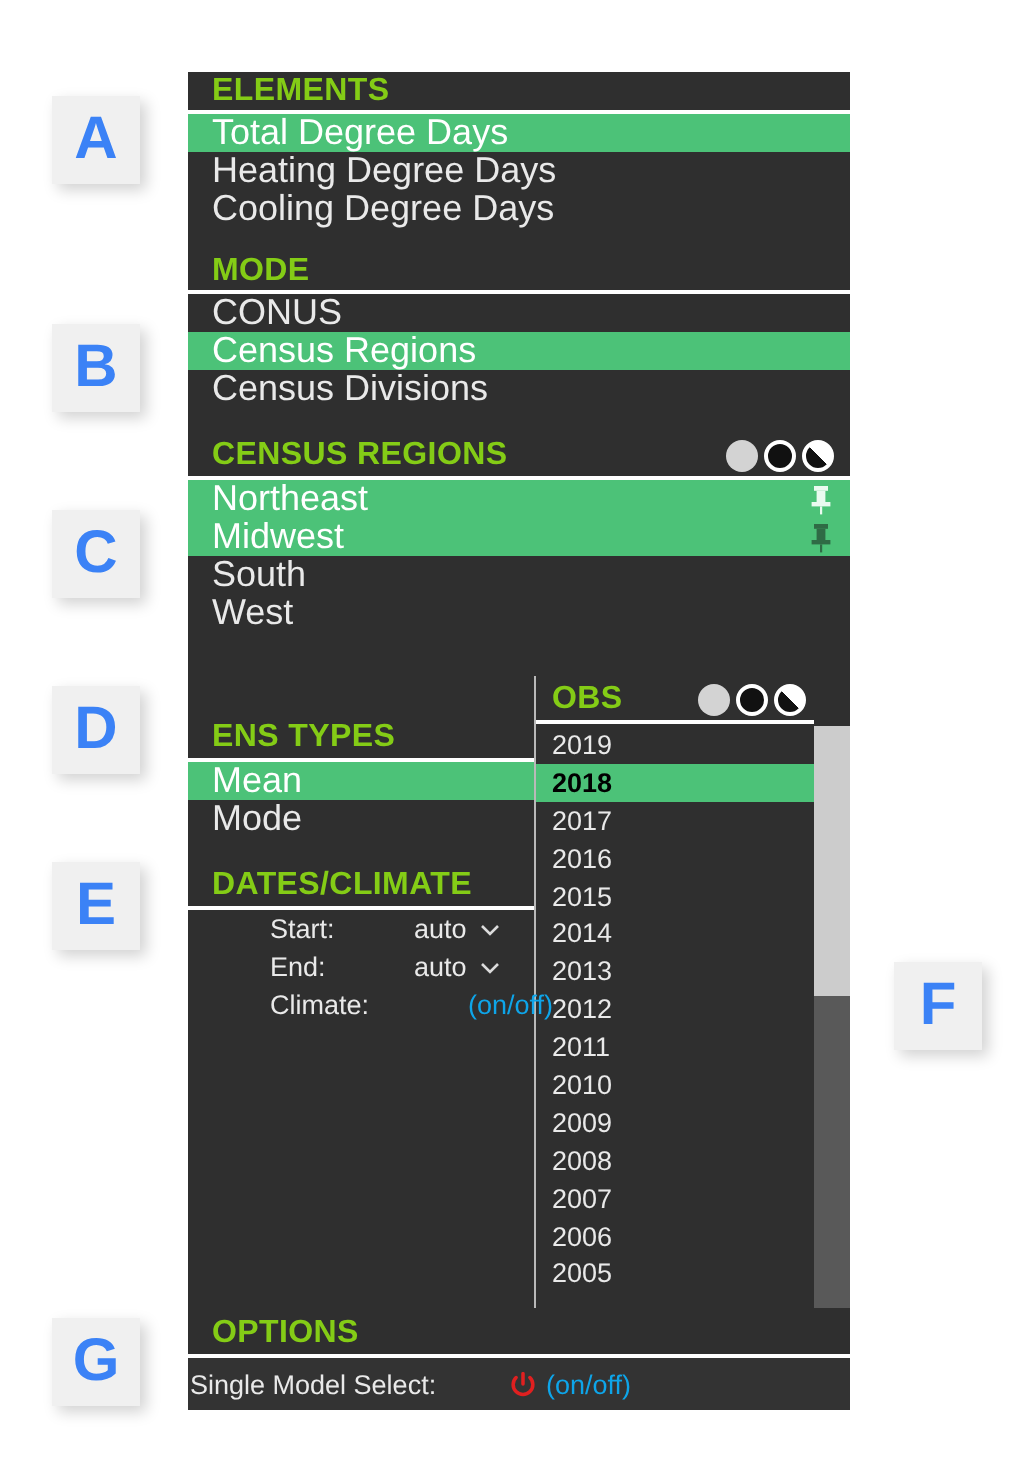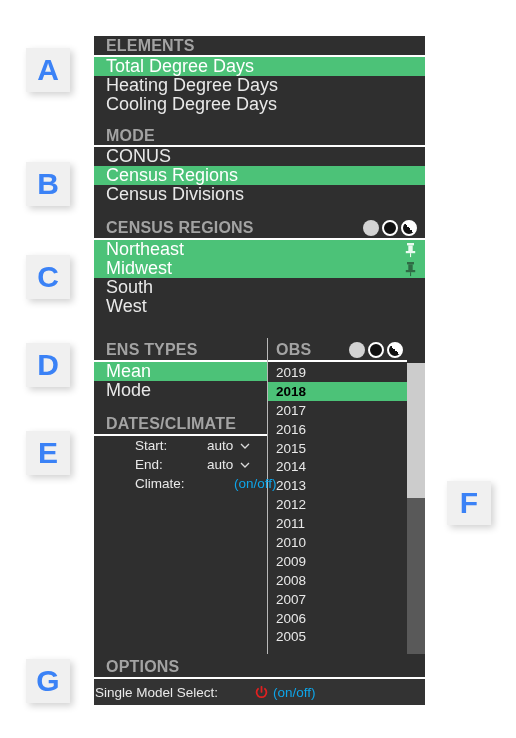--- a/index.html
+++ b/index.html
@@ -41,21 +41,21 @@
     position: absolute;
     left: 94px;
     top: 36px;
     width: 331px;
     height: 669px;
     background: #2f2f2f;
     overflow: hidden;
   }
 
   .sec-header {
-    color: #a3a3a3;
+    color: #84cc16;
     font-size: 16px;
     font-weight: bold;
     padding: 4px 0 3px 12px;
     border-bottom: 2px solid #ffffff;
     letter-spacing: 0.2px;
     height: 21px;
     box-sizing: border-box;
     display: flex;
     align-items: center;
     position: relative;
@@ -318,21 +318,21 @@
     </div>
     <div class="row">
       <span>West</span>
     </div>
 
     <div id="midcols">
 
       <div id="colDivider"></div>
 
       <div id="colLeft">
-        <div class="sec-header tall" style="border-bottom:2px solid #ffffff;">
+        <div class="sec-header tall" style="border-bottom:2px solid #ffffff;margin-top:19px;">
           <span>ENS TYPES</span>
         </div>
         <div class="row sel">
           <span>Mean</span>
         </div>
         <div class="row">
           <span>Mode</span>
         </div>
 
         <div style="height:12px"></div>

